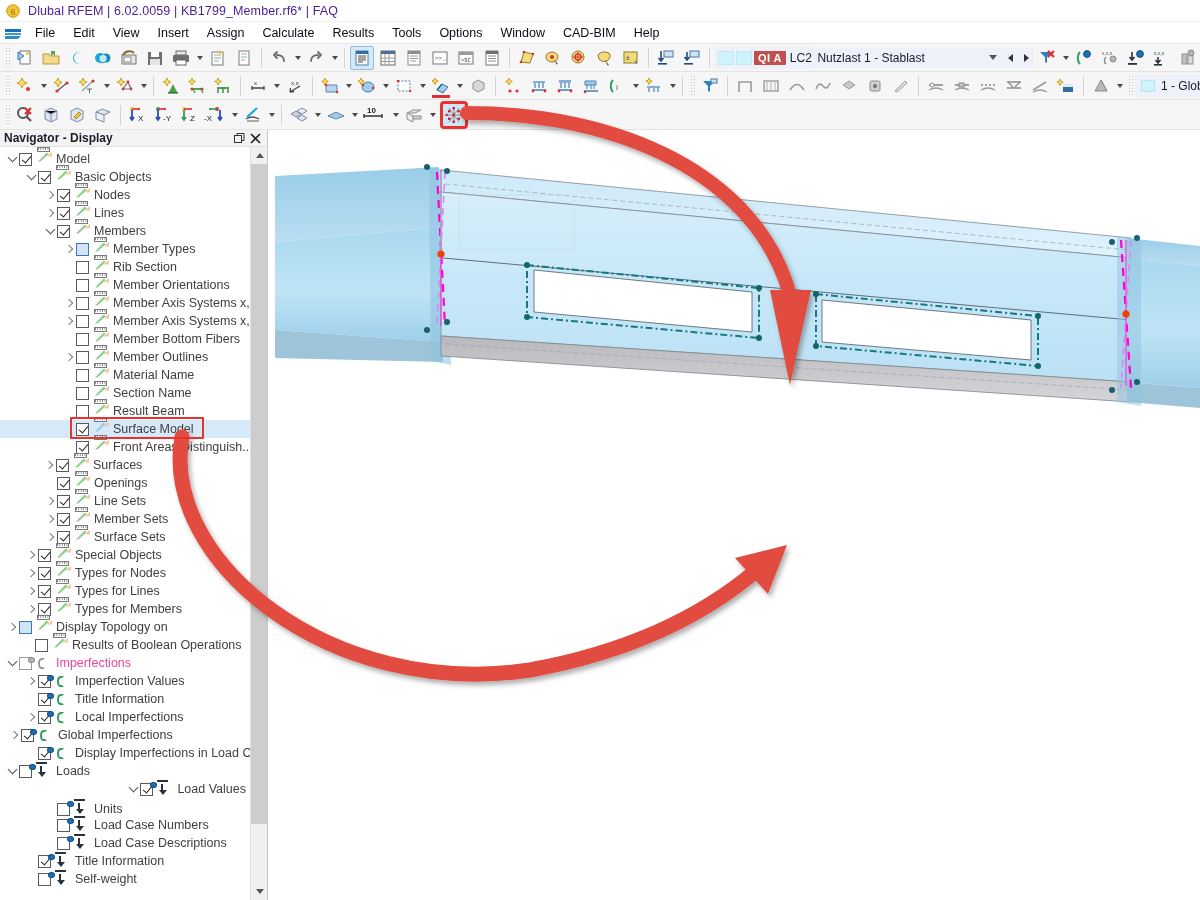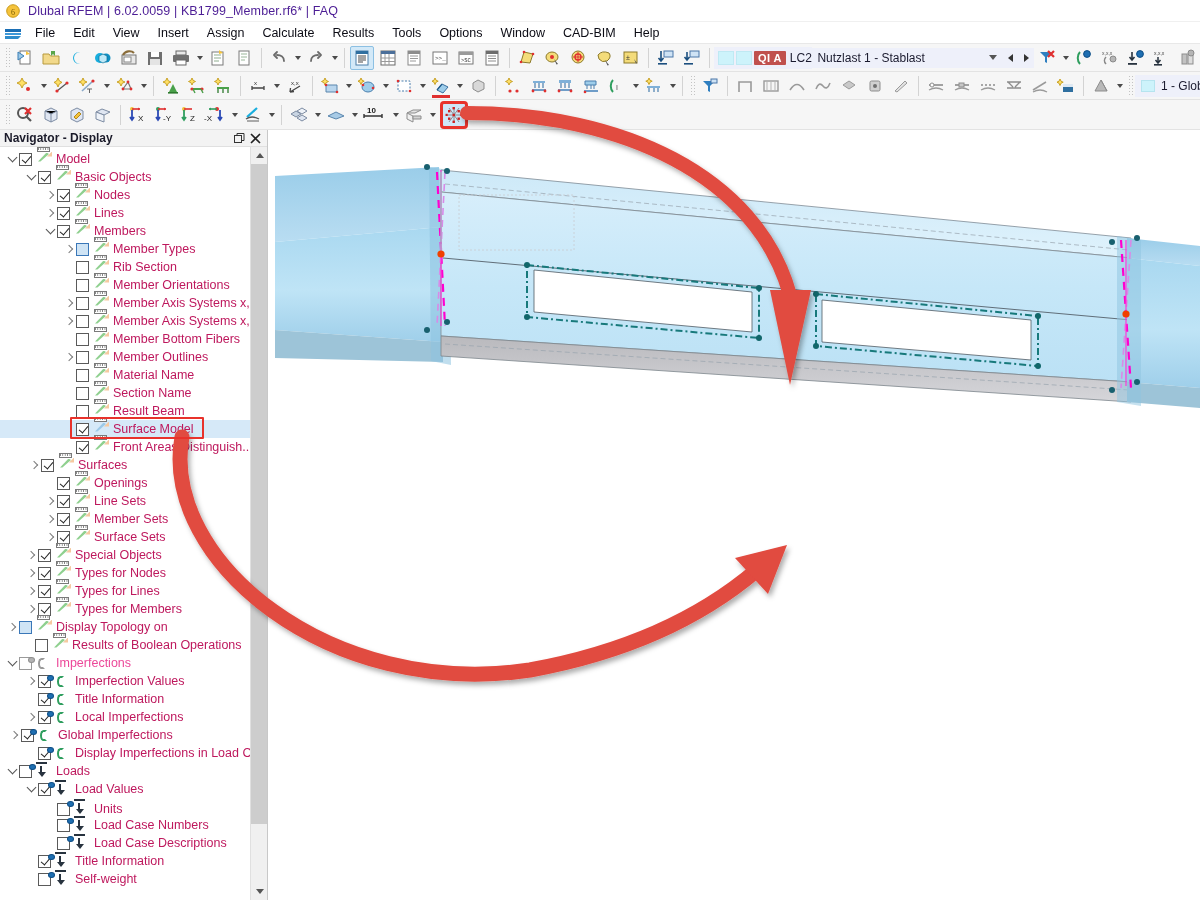--- a/index.html
+++ b/index.html
@@ -113,21 +113,21 @@
     width: 13px; height: 13px; border:1px solid #5a5a5a; background:#fff; flex:none;
     margin-right: 4px; position:relative;
   }
   .cbx.checked::after {
     content:''; position:absolute; left:3.5px; top:0.5px; width:4px;height:8px;
     border-right:1.7px solid #222; border-bottom:1.7px solid #222; transform:rotate(40deg);
   }
   .cbx.tri { background:#cfe4f5; border-color:#3a77b8; }
   .cbx.grey { border-color:#9a9a9a; }
   .ticon { width: 16px; height:15px; flex:none; margin-right:4px; position:relative; }
-  .tlabel { color:#be185d; }
+  .tlabel { color:#404040; }
   .tlabel.dim { color:#ec4899; }
 
   
   .ic-pencil { position:relative; width:16px;height:15px; }
   .ic-pencil .blade {
     position:absolute; left:2px; top:1px; width:11px; height:9px; background:#8fd08f;
     clip-path: polygon(0 100%, 78% 0, 100% 18%, 22% 100%);
   }
   .ic-pencil .blade.blue { background:#9cc9e8; }
   .ic-pencil .tip { position:absolute; left:11px; top:0px; width:5px;height:5px;background:#f5c9a0;
@@ -995,21 +995,21 @@
             <span class="cbx checked"></span>
             <span class="ticon"><span class="ic-pencil"><span class="blade blue"></span><span class="tip"></span><span class="ruler"></span></span></span>
             <span class="tlabel">Surface Model</span>
           </div>
           <div class="trow" style="padding-left: 63px;">
             <span class="twist"></span>
             <span class="cbx checked"></span>
             <span class="ticon"><span class="ic-pencil"><span class="blade"></span><span class="tip"></span><span class="ruler"></span></span></span>
             <span class="tlabel">Front Areas Distinguish...</span>
           </div>
-          <div class="trow" style="padding-left: 28px;">
+          <div class="trow" style="padding-left: 43px;">
             <span class="twist closed"></span>
             <span class="cbx checked"></span>
             <span class="ticon"><span class="ic-pencil"><span class="blade"></span><span class="tip"></span><span class="ruler"></span></span></span>
             <span class="tlabel">Surfaces</span>
           </div>
           <div class="trow" style="padding-left: 44px;">
             <span class="twist"></span>
             <span class="cbx checked"></span>
             <span class="ticon"><span class="ic-pencil"><span class="blade"></span><span class="tip"></span><span class="ruler"></span></span></span>
             <span class="tlabel">Openings</span>
@@ -1103,21 +1103,21 @@
             <span class="cbx checked"></span>
             <span class="ticon"><span class="ic-imp"><span class="c"></span><span class="e"></span></span></span>
             <span class="tlabel">Display Imperfections in Load C...</span>
           </div>
           <div class="trow" style="padding-left: 6px;">
             <span class="twist open"></span>
             <span class="cbx"></span>
             <span class="ticon"><span class="ic-load"><span class="stem"></span><span class="head"></span><span class="base"></span><span class="e"></span></span></span>
             <span class="tlabel">Loads</span>
           </div>
-          <div class="trow" style="padding-left: 25px;">
+          <div class="trow" style=" justify-content: flex-end;">
             <span class="twist open"></span>
             <span class="cbx checked"></span>
             <span class="ticon"><span class="ic-load"><span class="stem"></span><span class="head"></span><span class="base"></span><span class="e"></span></span></span>
             <span class="tlabel">Load Values</span>
           </div>
           <div class="trow" style="padding-left: 44px; align-items: flex-end;">
             <span class="twist"></span>
             <span class="cbx"></span>
             <span class="ticon"><span class="ic-load"><span class="stem"></span><span class="head"></span><span class="base"></span><span class="e"></span></span></span>
             <span class="tlabel">Units</span>

